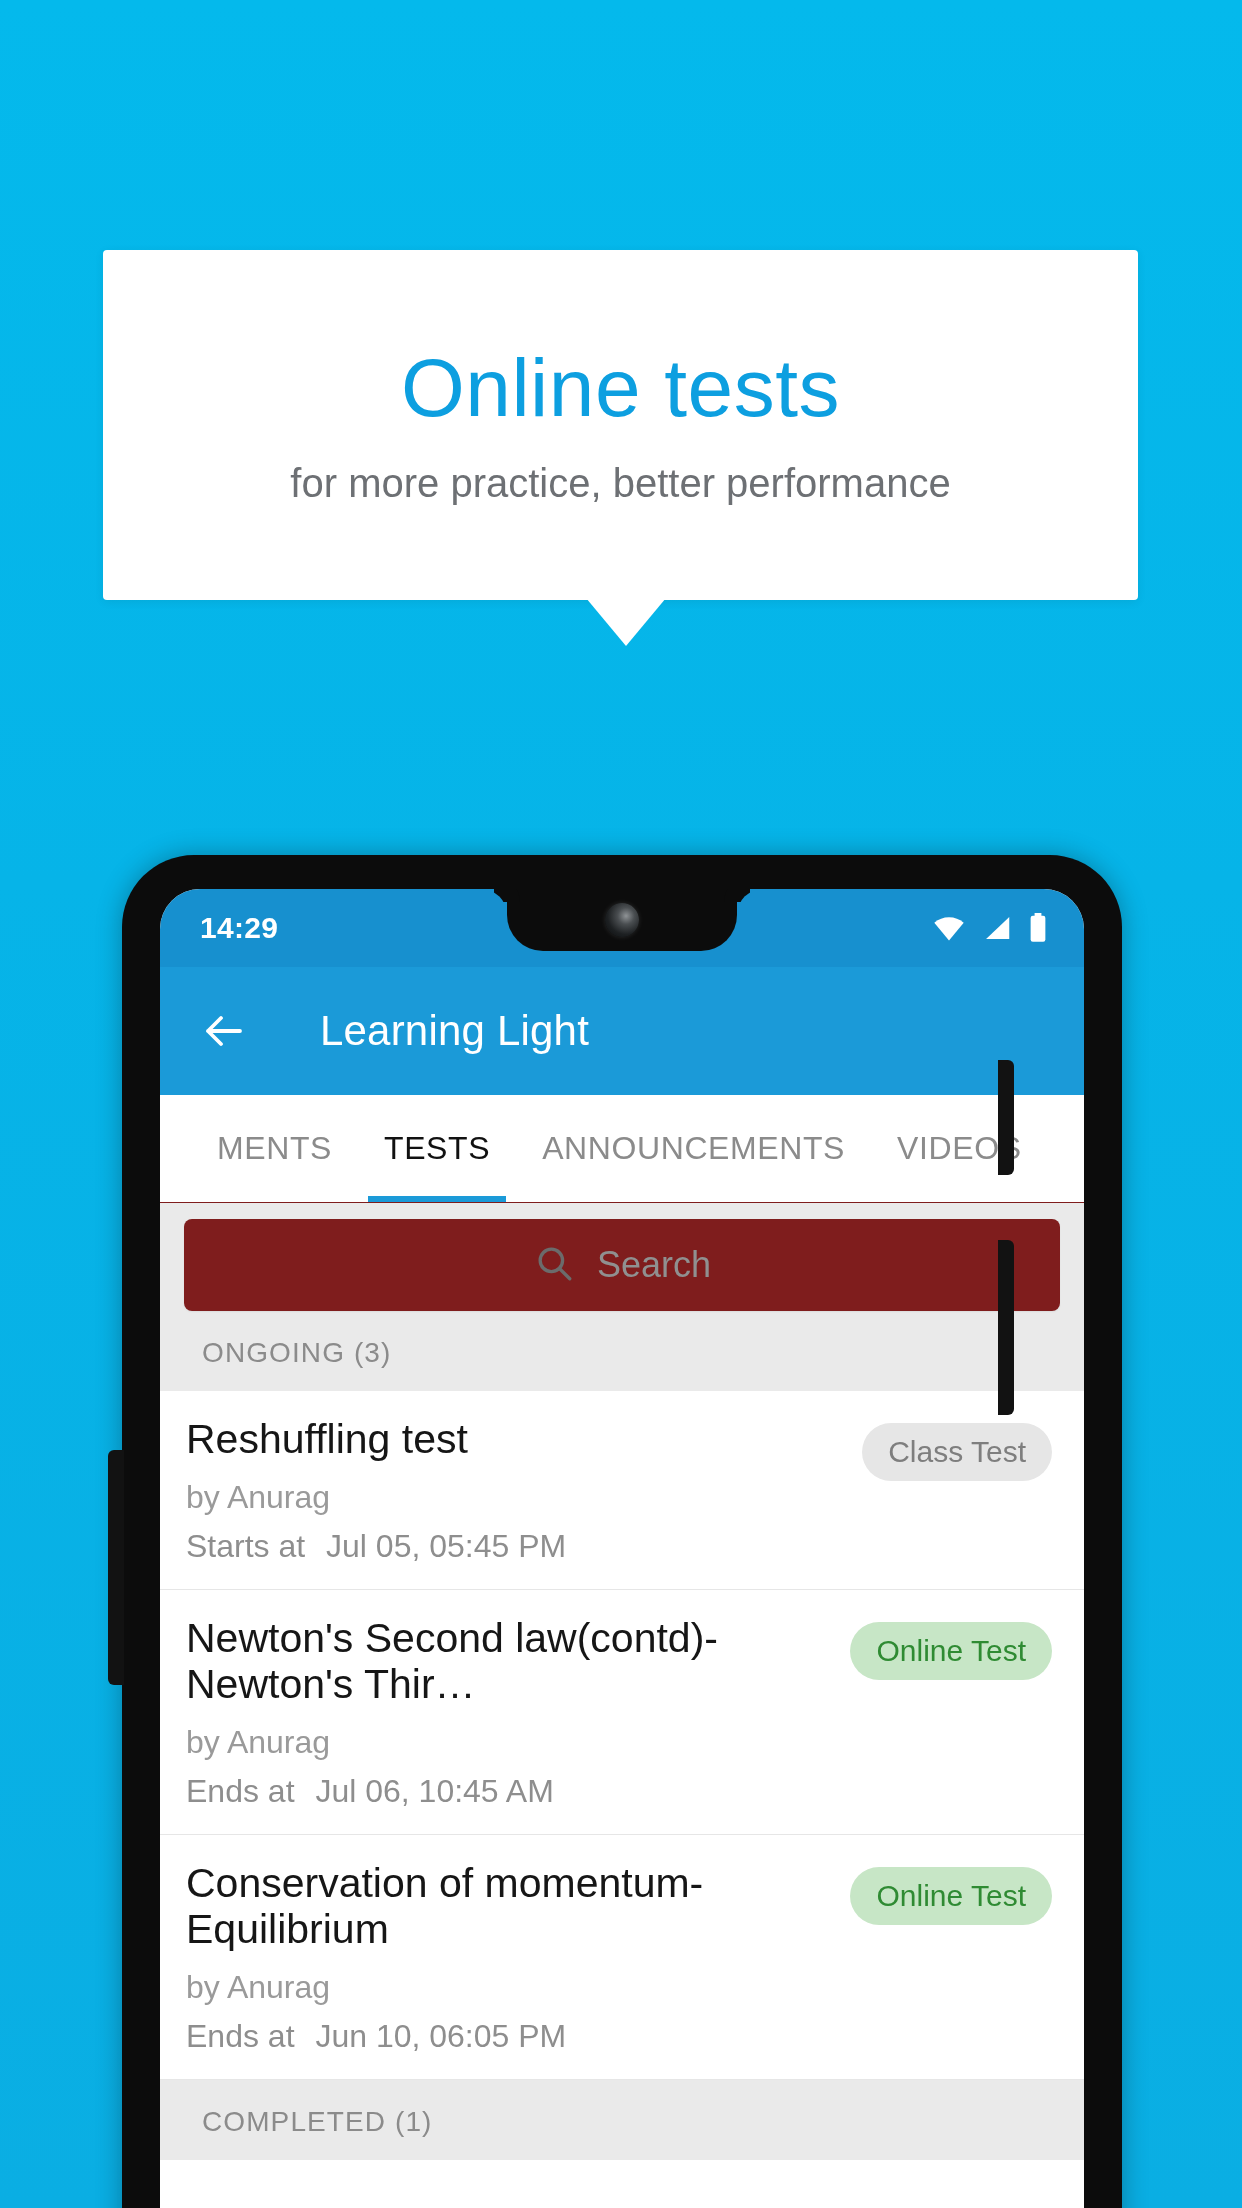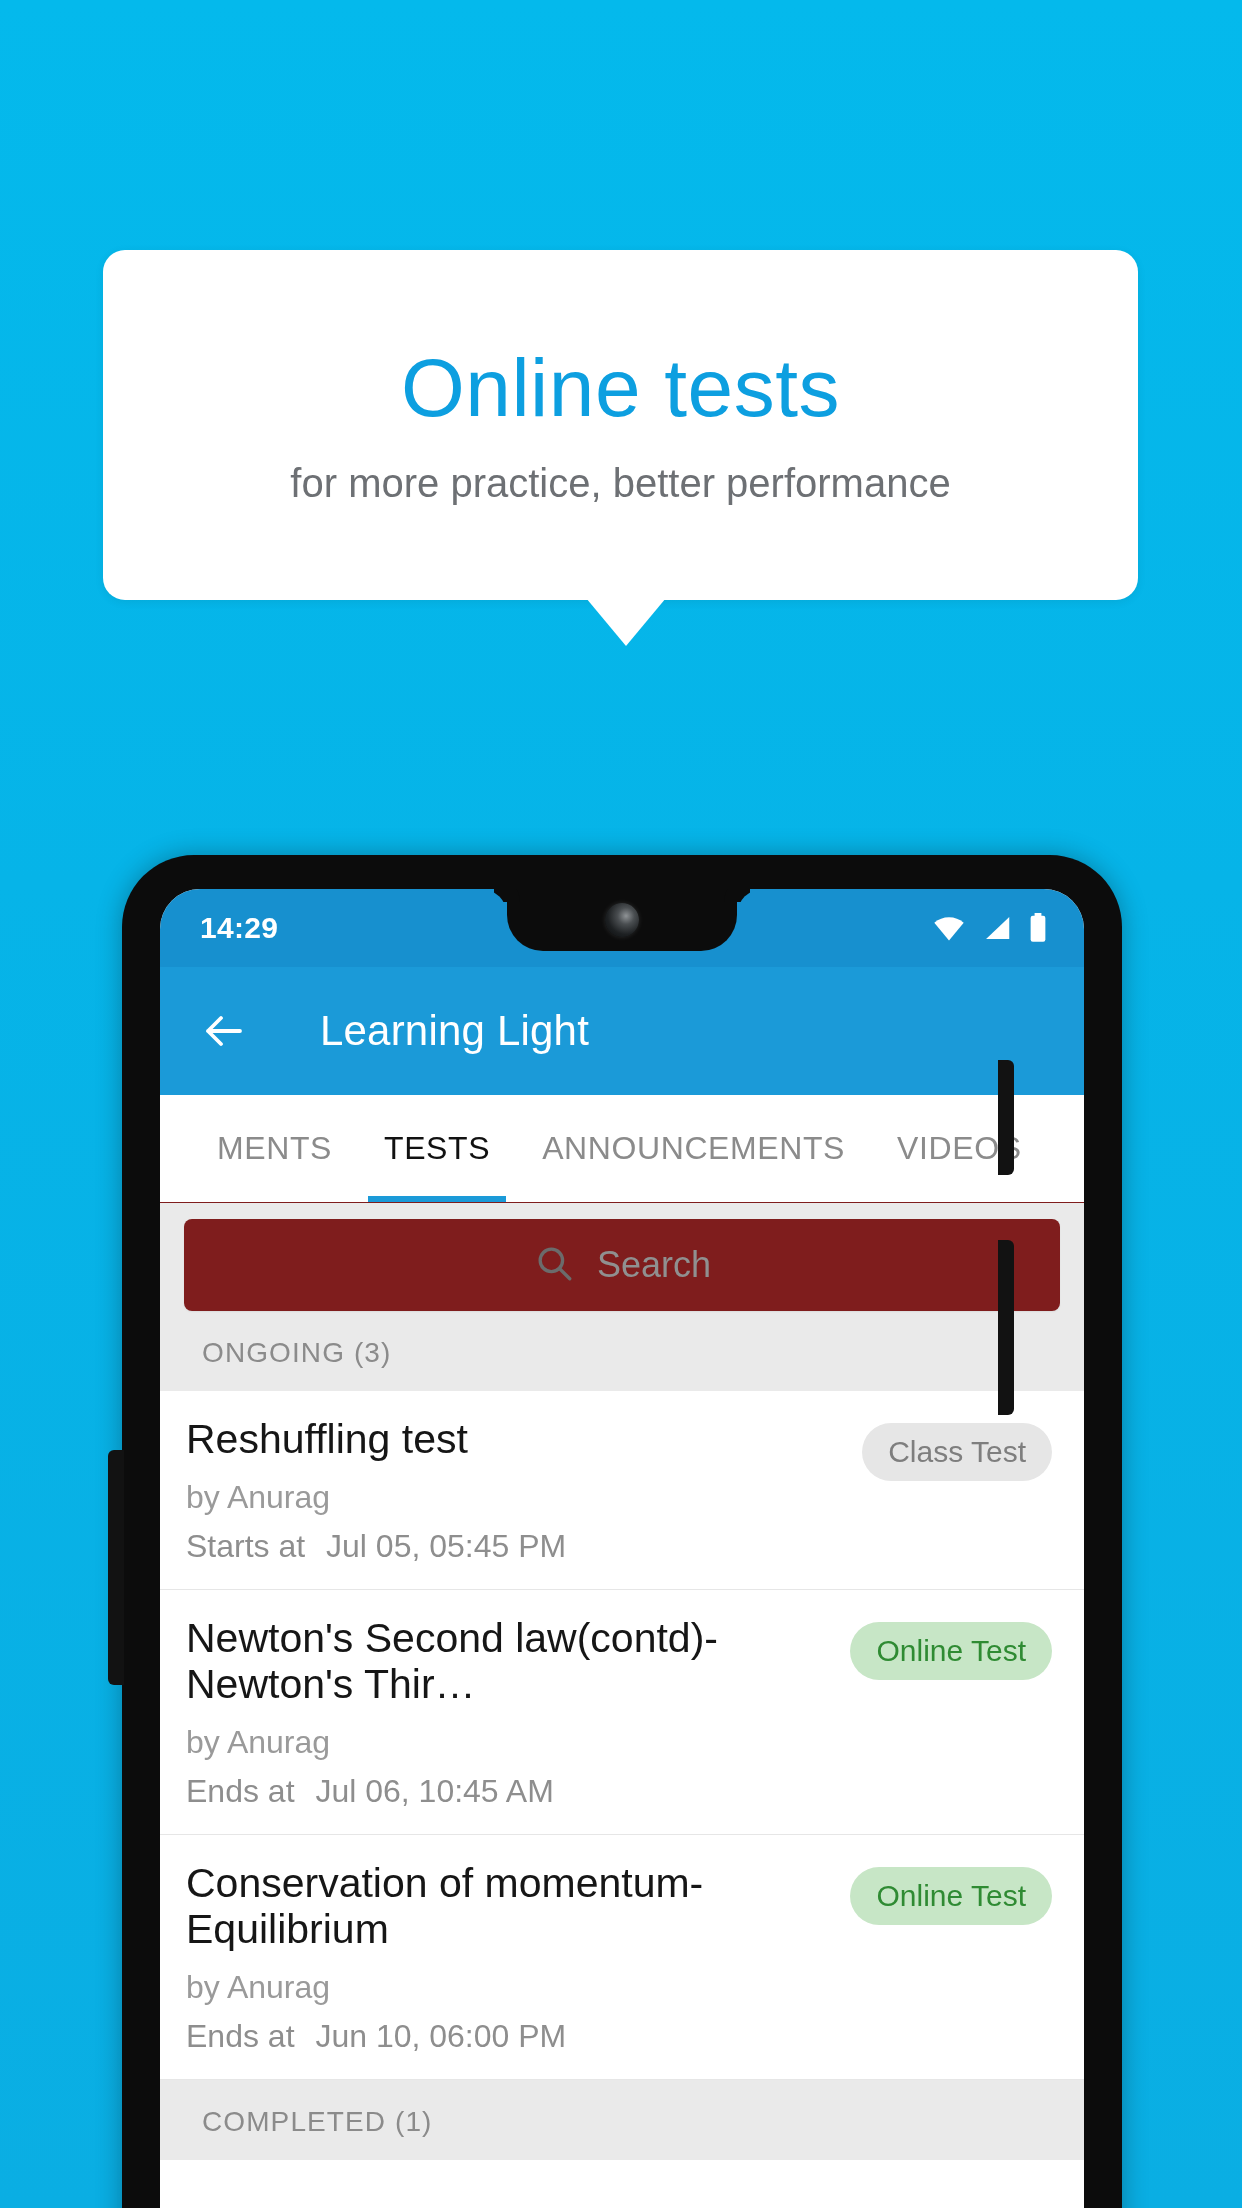--- a/index.html
+++ b/index.html
@@ -15,21 +15,21 @@
   }
 
   
   #promo-bubble {
     position: absolute;
     left: 103px;
     top: 250px;
     width: 1035px;
     height: 350px;
     background: #ffffff;
-    border-radius: 22px;
+    border-radius: 4px;
     box-shadow: 0 2px 10px rgba(0,0,0,0.07);
     display: flex;
     flex-direction: column;
     align-items: center;
     justify-content: center;
   }
   #promo-title {
     color: #0d9fe0;
     font-size: 82px;
     font-weight: 400;
@@ -392,21 +392,21 @@
         </div>
         <div class="badge green">Online Test</div>
       </div>
 
       <div class="test-item">
         <div class="test-main">
           <div class="test-title">Conservation of momentum-Equilibrium</div>
           <div class="test-author">by Anurag</div>
           <div class="test-time">
             <span>Ends at</span>
-            <span class="tval">Jun 10, 06:00 PM</span>
+            <span class="tval">Jun 10, 06:05 PM</span>
           </div>
         </div>
         <div class="badge green">Online Test</div>
       </div>
 
     </div>
 
     <div class="section-header standalone">COMPLETED (1)</div>
 
   </div>

